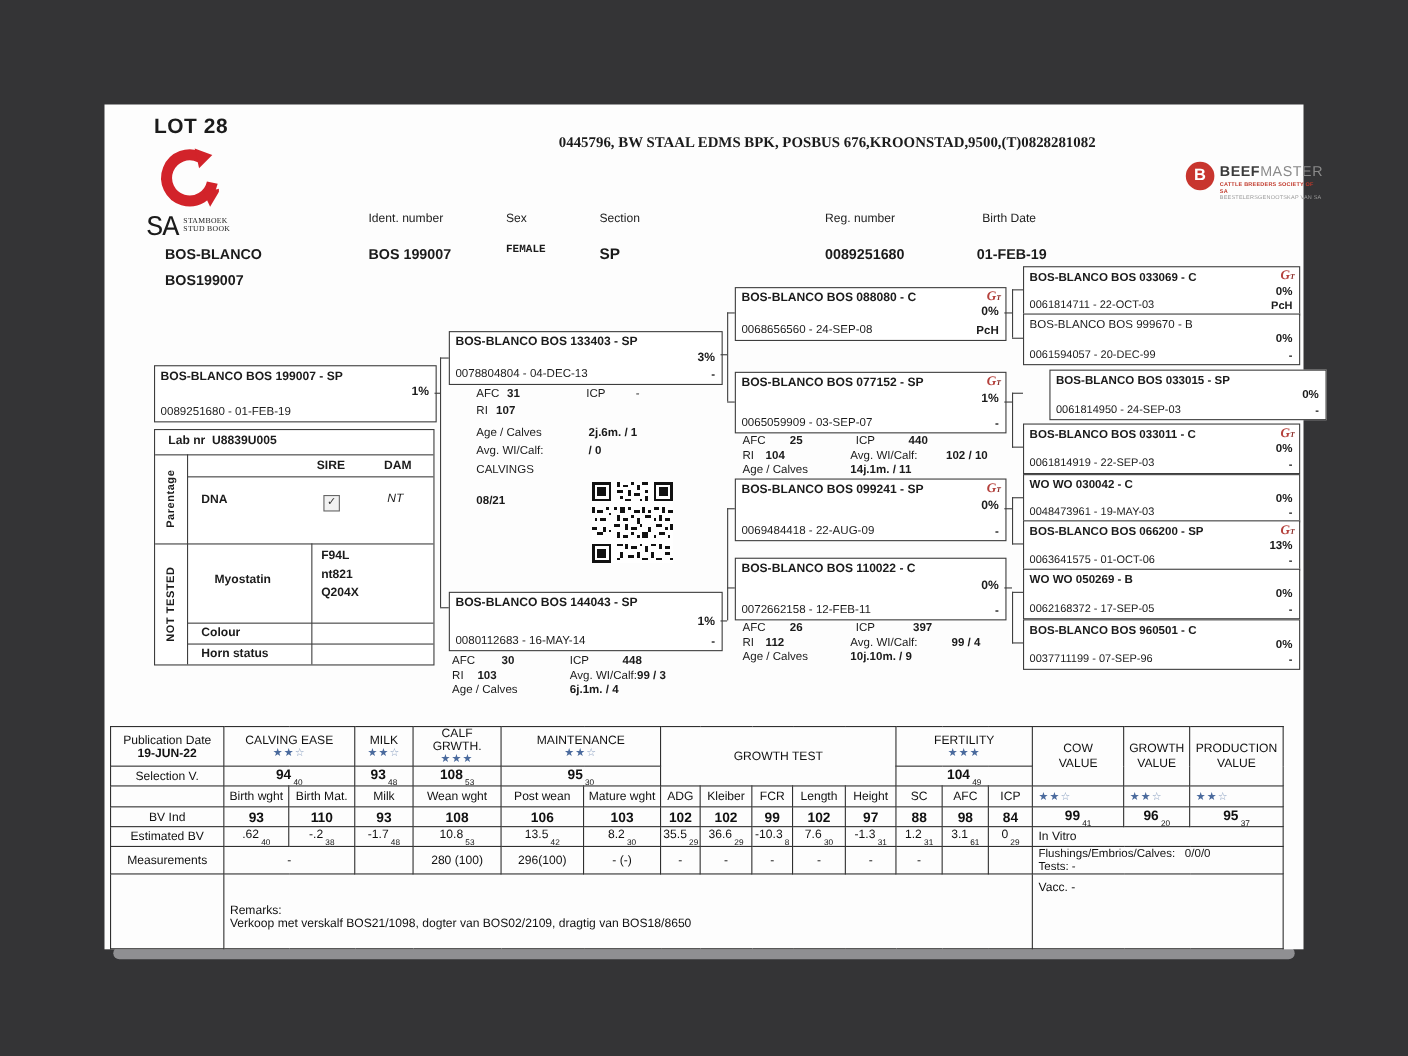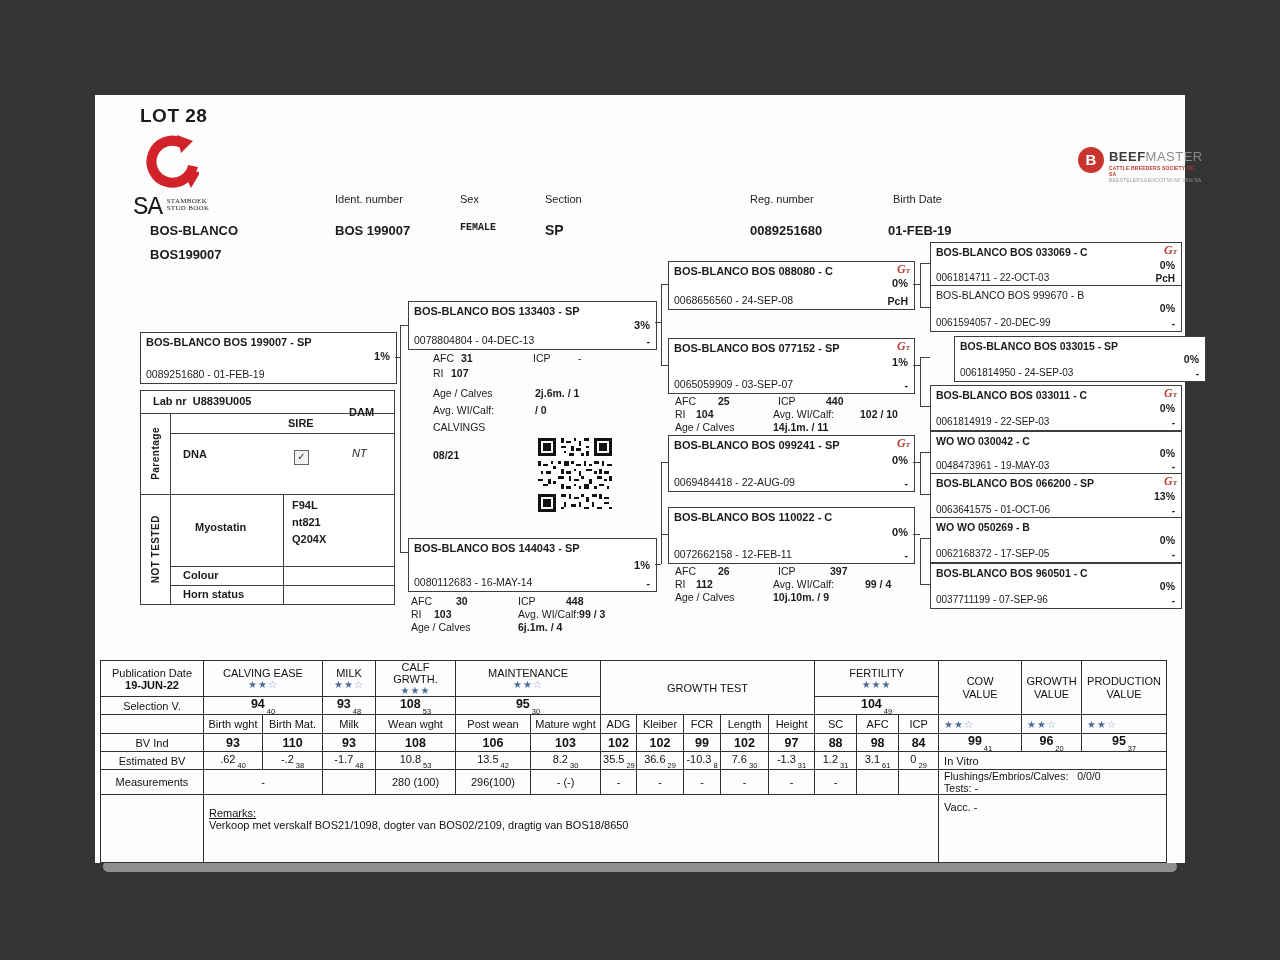--- a/index.html
+++ b/index.html
@@ -71,20 +71,21 @@
     </svg>
   </div>
   <div class="abs" style="left:38px;top:97px;">
     <span class="sa-sa">SA</span>
     <span class="sa-small" style="display:inline-block;vertical-align:4px;">
       <span style="display:block;font-family:Liberation Serif, serif;">STAMBOEK</span>
       <span style="display:block;">STUD BOOK</span>
     </span>
   </div>
 
+  <div class="abs breeder" style="left:327px;top:27px;width:660px;">0445796,  BW STAAL EDMS BPK, POSBUS 676,KROONSTAD,9500,(T)0828281082</div>
 
   <div class="abs" style="left:983px;top:52px;display:flex;gap:5px;">
     <div class="bm-circle">B</div>
     <div>
       <span class="bm-beef">BEEF</span><span class="bm-master">MASTER</span>
       <div class="bm-tag1">CATTLE BREEDERS SOCIETY OF SA</div>
       <div class="bm-tag2">BEESTELERSGENOOTSKAP VAN SA</div>
     </div>
   </div>
 
@@ -121,21 +122,21 @@
     <div class="vline" style="left:142px;top:103px;height:110px;"></div>
 
     <div class="vert" style="top:22px;height:81px;">
           <span>Parentage</span>
         </div>
     <div class="vert" style="top:103px;height:110px;">
           <span>NOT TESTED</span>
         </div>
 
     <div class="abs" style="left:147px;top:26px;font-size:11px;font-weight:bold;">SIRE</div>
-    <div class="abs" style="left:208px;top:15px;font-size:11px;font-weight:bold;">DAM</div>
+    <div class="abs" style="left:208px;top:26px;font-size:11px;font-weight:bold;">DAM</div>
 
     <div class="abs" style="left:42px;top:57px;font-size:11px;font-weight:bold;">DNA</div>
     <div class="abs" style="left:153px;top:55px;"><span class="chk">✓</span></div>
     <div class="abs" style="left:211px;top:56px;font-size:11px;font-style:italic;">NT</div>
 
     <div class="abs" style="left:42px;top:130px;font-size:11px;font-weight:bold;padding-left:12px;">Myostatin</div>
     <div class="abs" style="left:151px;top:106px;font-size:11px;font-weight:bold;line-height:17px;">
       <div>F94L</div>
       <div>nt821</div>
       <div>Q204X</div>
@@ -501,21 +502,21 @@
         <td></td>
         <td></td>
         <td colspan="3" class="left-td" style="font-size:10.5px;line-height:12px;">
           <div><span>Flushings/Embrios/Calves:</span>&nbsp;&nbsp;&nbsp;<span>0/0/0</span></div>
           <div>Tests: -</div>
         </td>
       </tr>
       <tr style="height:68px;">
         <td></td>
         <td colspan="14" class="left-td remarks-td">
-          <div style="margin-top:12px;text-decoration:underline;">Remarks:</div>
+          <div style="margin-top:27px;">Remarks:</div>
           <div>Verkoop met verskalf BOS21/1098, dogter van BOS02/2109, dragtig van BOS18/8650</div>
         </td>
         <td colspan="3" class="left-td remarks-td">
           <div style="margin-top:6px;">Vacc. -</div>
         </td>
       </tr>
     </tbody>
         </table>
   </div>
 

